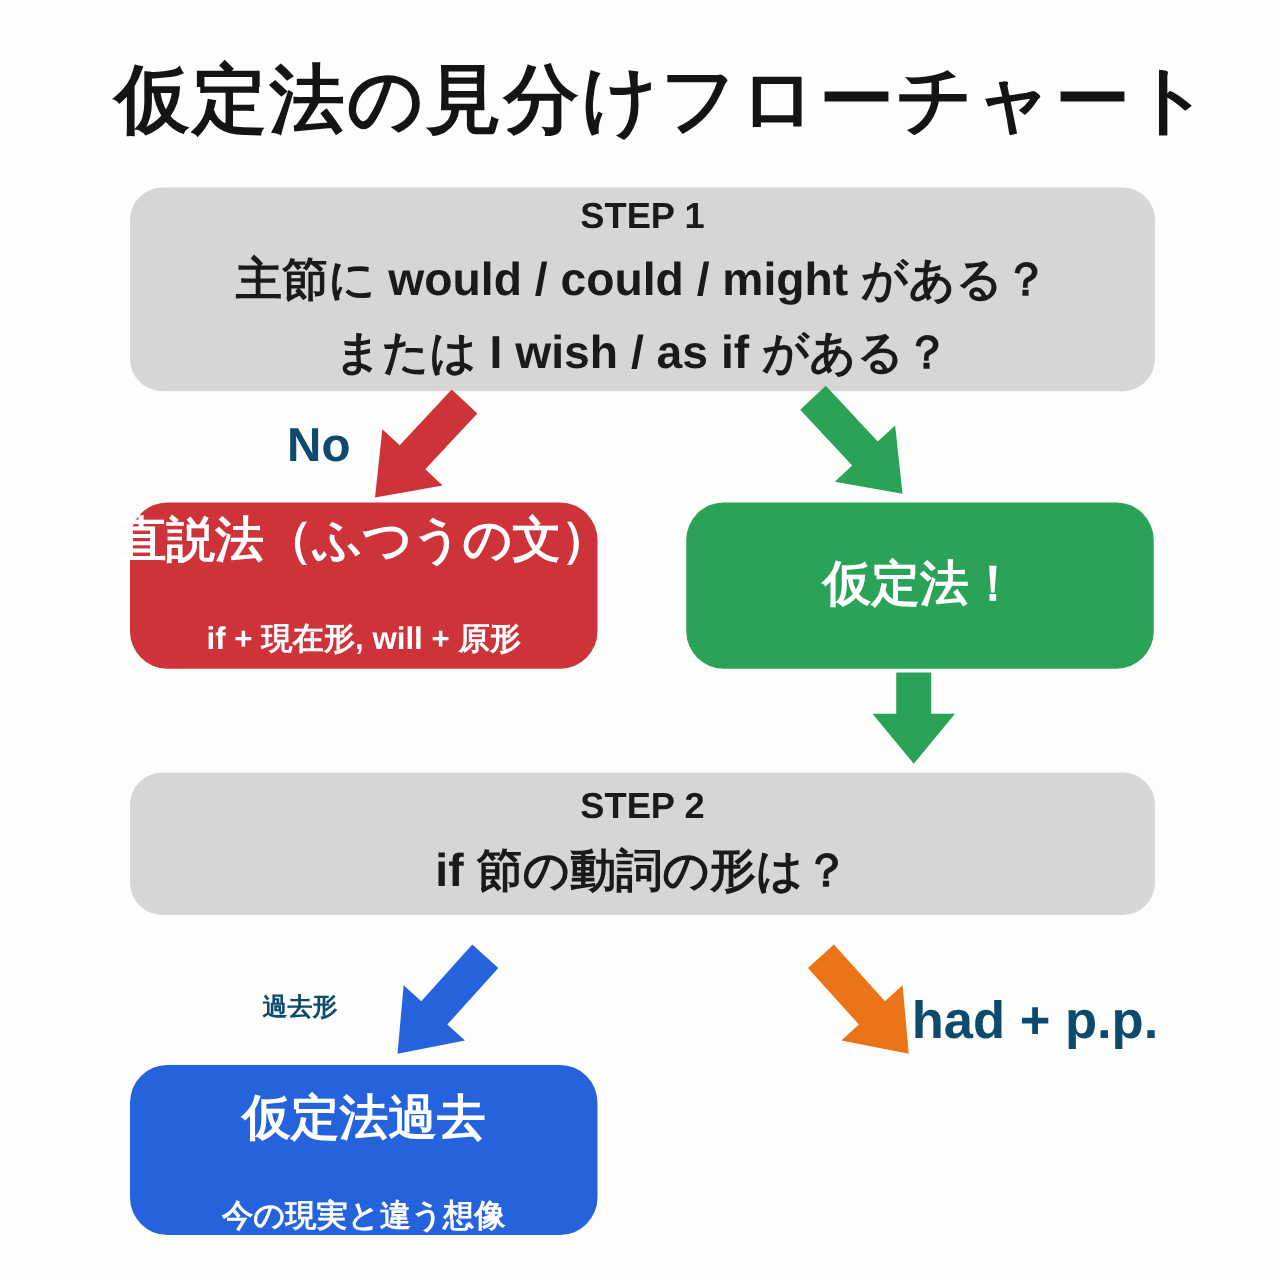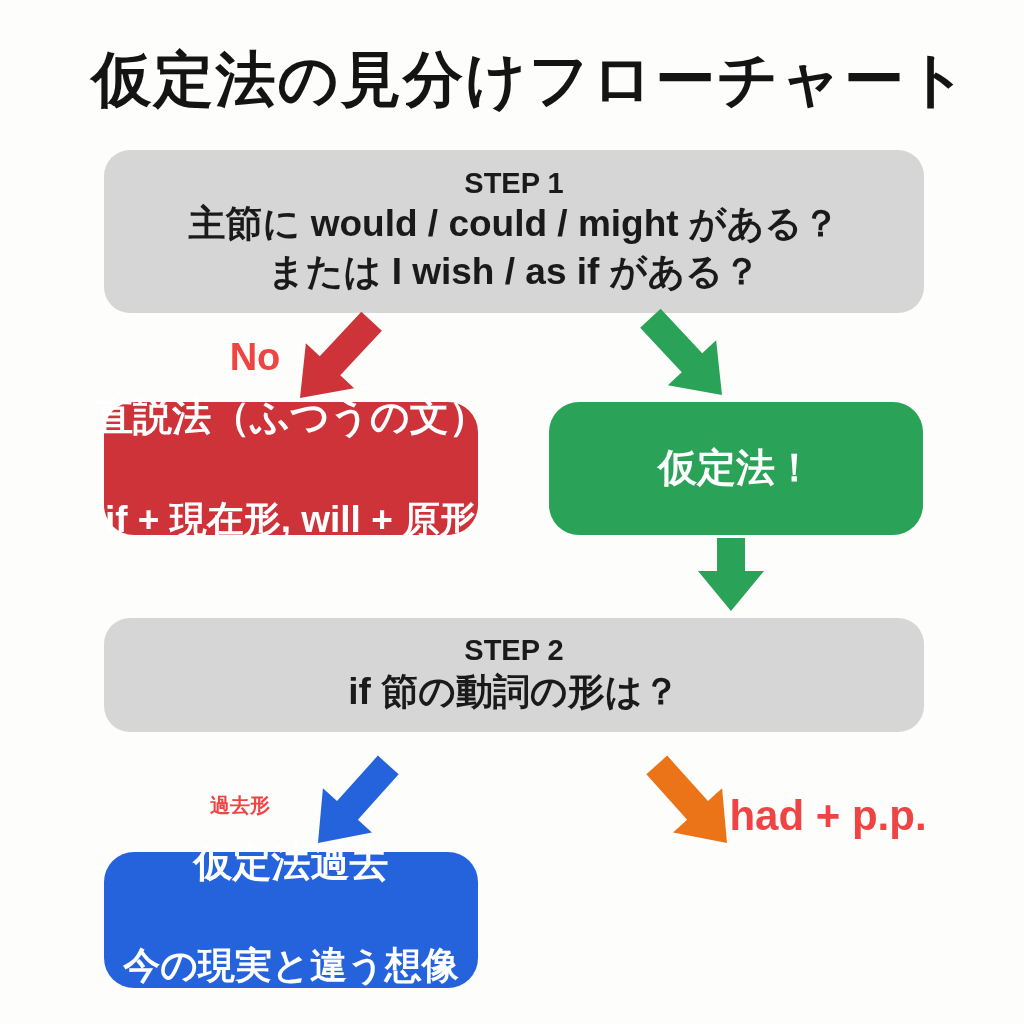--- a/index.html
+++ b/index.html
@@ -33,20 +33,21 @@
     width: 820px;
     background: var(--c-gray, #d6d6d6);
     border-radius: 26px;
     box-sizing: border-box;
     display: flex;
     flex-direction: column;
     align-items: center;
     justify-content: center;
     color: #1a1a1a;
     text-align: center;
+    gap: 10px;
   }
   .step-box.step1 { top: 150px; height: 163px; }
   .step-box.step2 { top: 618px; height: 114px; }
   .step-label { font-size: 29px; font-weight: 800; line-height: 1.15; }
   .step-q { font-size: 37px; font-weight: 800; line-height: 1.3; white-space: nowrap; }
   .outcome-box {
     position: absolute;
     width: 374px;
     border-radius: 30px;
     box-sizing: border-box;
@@ -60,25 +61,25 @@
   }
   .row1 { top: 402px; height: 133px; }
   .row2 { top: 852px; height: 136px; justify-content: flex-end; }
   .col-left { left: 104px; }
   .col-right { left: 549px; }
   .box-red    { background: var(--c-red, #cd3339); }
   .box-green  { background: var(--c-green, #2aa257); }
   .box-blue   { background: var(--c-blue, #2563dd); }
   .box-orange { background: var(--c-orange, #ec7418); }
   .outcome-title { font-size: 39px; font-weight: 800; line-height: 1.15; white-space: nowrap; }
-  .outcome-sub   { font-size: 37px; font-weight: 800; line-height: 1.2; margin-top: 18px; white-space: nowrap; }
+  .outcome-sub   { font-size: 25px; font-weight: 800; line-height: 1.2; margin-top: 0; white-space: nowrap; }
   .branch-label {
     position: absolute;
     font-weight: 800;
-    color: #ef4444;
+    color: #0c4a6e;
     text-align: center;
     white-space: nowrap;
   }
   .lbl-no   { left: 205px; top: 336px; width: 100px; font-size: 38px; }
   .lbl-yes  { left: 725px; top: 338px; width: 100px; font-size: 38px; }
   .lbl-past { left: 170px; top: 792px; width: 140px; font-size: 20px; }
   .lbl-hadpp{ left: 728px; top: 792px; width: 200px; font-size: 42px; }
   .arrows-overlay {
     position: absolute;
     left: 0; top: 0;

